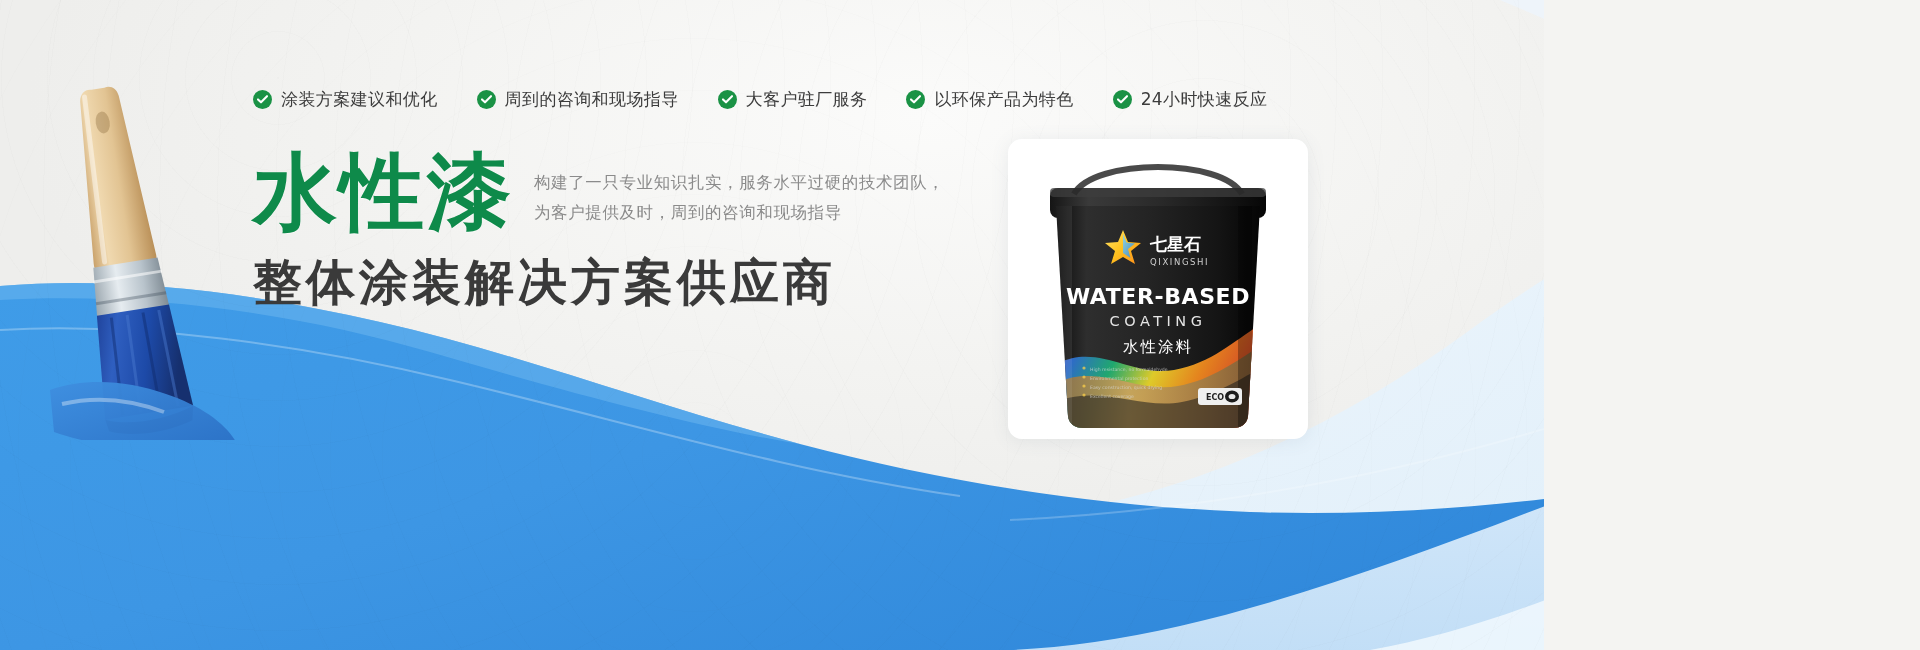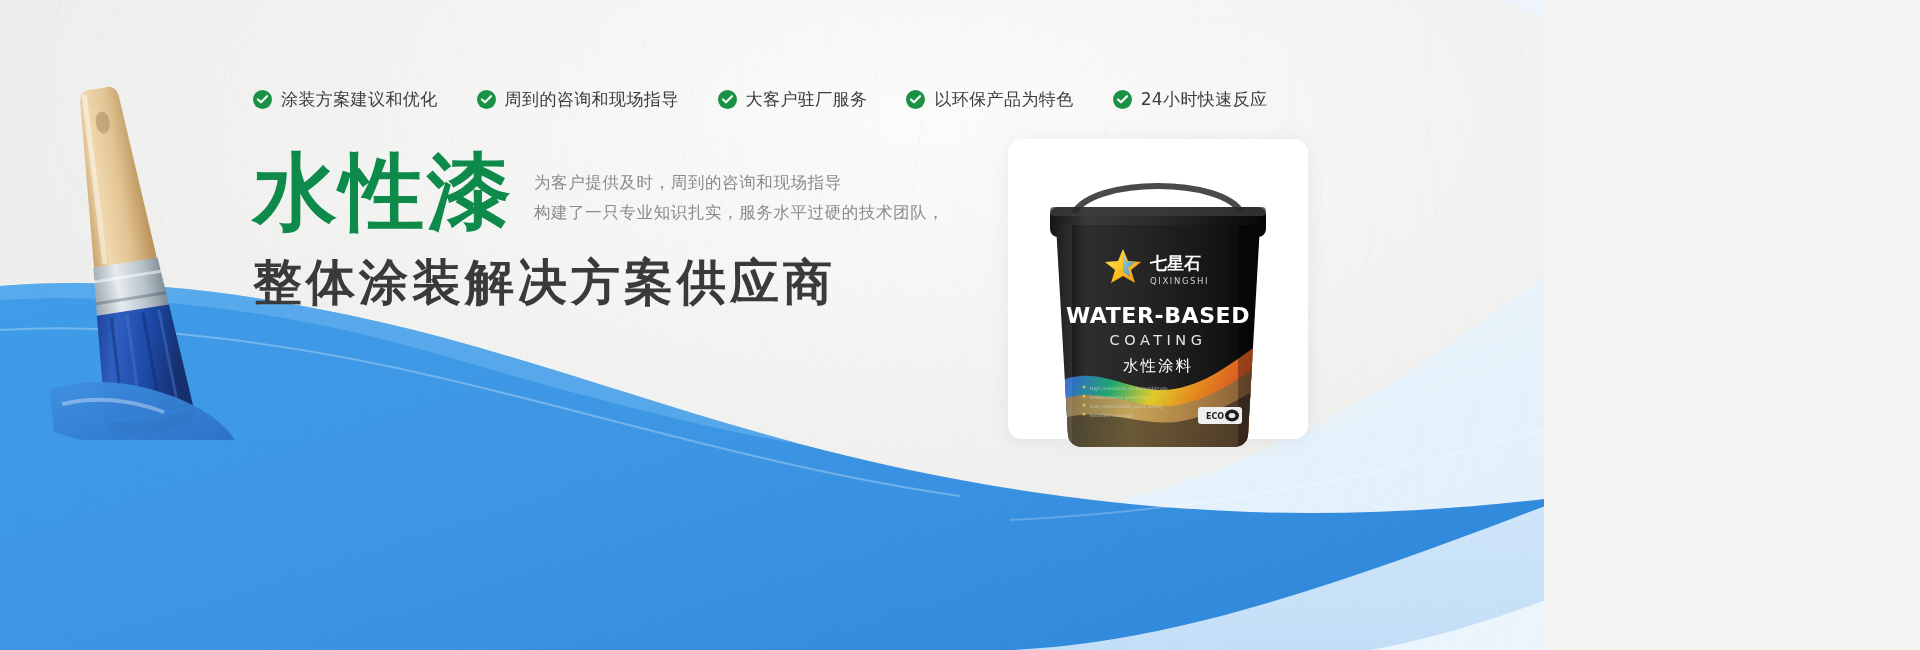--- a/index.html
+++ b/index.html
@@ -68,21 +68,21 @@
 
   
   #brush-wrap { position:absolute; left:40px; top:60px; width:230px; height:380px; z-index:5; }
 
   
   #product-card {
     position:absolute; left:1008px; top:139px; width:300px; height:300px;
     background:#ffffff; border-radius:14px; z-index:5;
     box-shadow:0 2px 18px rgba(90,110,130,0.10);
   }
-  #bucket-wrap { position:absolute; left:1010px; top:151px; width:296px; height:300px; z-index:6; }
+  #bucket-wrap { position:absolute; left:1010px; top:132px; width:296px; height:300px; z-index:6; }
   .bucket-txt { font-family:"DejaVu Sans","Liberation Sans",sans-serif; }
 </style>
 </head>
 <body>
 
 <div id="banner">
 
   <svg class="wave-layer" viewBox="0 0 1920 650" preserveAspectRatio="none" xmlns="http://www.w3.org/2000/svg">
     <defs>
       <linearGradient id="gBlueMain" x1="0" y1="0" x2="1" y2="0.6">
@@ -221,22 +221,22 @@
           </svg>
       </span>
       <span class="feature-label">24小时快速反应</span>
     </div>
   </div>
 
   <div id="headline-block">
     <div id="headline-row">
       <div id="headline">水性漆</div>
       <div id="desc-block">
+        <div class="desc-line">构建了一只专业知识扎实，服务水平过硬的技术团队，</div>
         <div class="desc-line">为客户提供及时，周到的咨询和现场指导</div>
-        <div class="desc-line">构建了一只专业知识扎实，服务水平过硬的技术团队，</div>
       </div>
     </div>
     <div id="tagline">整体涂装解决方案供应商</div>
   </div>
 
   <div id="product-card"></div>
 
   <div id="bucket-wrap">
     <svg width="296" height="300" viewBox="0 0 296 300" xmlns="http://www.w3.org/2000/svg">
       <defs>

